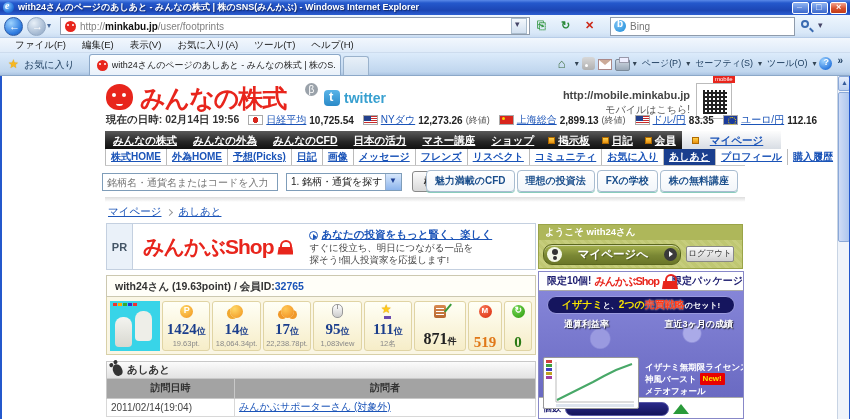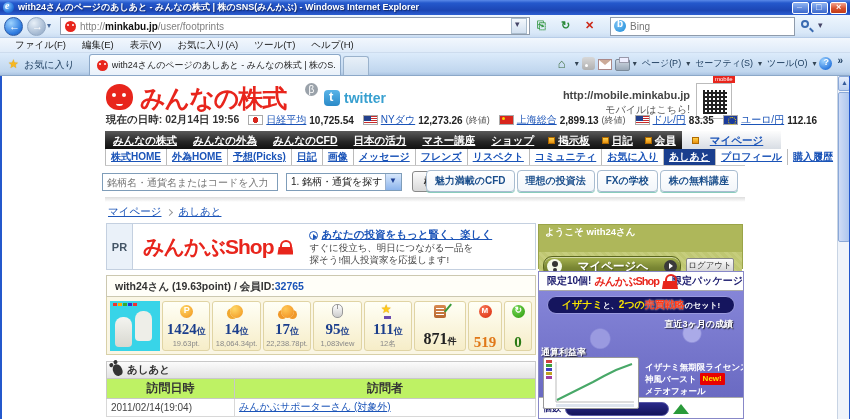--- a/index.html
+++ b/index.html
@@ -219,21 +219,21 @@
   .prtxt { flex:1; padding:4px 4px 0 6px; overflow:hidden; }
   .prhead { display:flex; align-items:center; gap:3px; }
   .carrow { width:9px; height:9px; border:1px solid #1b54b8; border-radius:50%; position:relative; flex:none; }
   .carrow::after { content:""; position:absolute; left:3px; top:2px; border-left:4px solid #1b54b8;
     border-top:3px solid transparent; border-bottom:3px solid transparent; }
   .prhead a { font-size:10.5px; font-weight:bold; color:#1b54b8; text-decoration:underline; white-space:nowrap; }
   .prline { font-size:9.5px; color:#444; line-height:12px; white-space:nowrap; }
 
   
   .welcome { position:absolute; left:536px; top:148px; width:205px; height:45px; border:1px solid #9aa448; }
-  .whead { height:27px; background:#aeb75a; color:#fff; font-size:9.5px; font-weight:bold; padding:1px 0 0 6px; }
+  .whead { height:15px; background:#aeb75a; color:#fff; font-size:9.5px; font-weight:bold; padding:1px 0 0 6px; }
   .wbody { height:28px; background:repeating-linear-gradient(45deg,#c6cd7c 0 3px,#bfc772 3px 6px);
     display:flex; align-items:center; padding:0 4px; gap:5px; }
   .mypagebtn { flex:none; width:138px; height:21px; border-radius:9px; border:1px solid #5a661e;
     background:linear-gradient(180deg,#a7b34e,#7a8734 55%,#6a7628); display:flex; align-items:center;
     padding:0 3px; gap:4px; box-shadow:inset 0 1px 0 rgba(255,255,255,.5); }
   .person { width:15px; height:15px; border-radius:50%; background:#f4f8e8; position:relative; flex:none; }
   .person::after { content:""; position:absolute; left:4.5px; top:2px; width:6px; height:6px; border-radius:50%;
     background:#333; box-shadow:0 6px 0 -1px #333; }
   .mypagetxt { flex:1; text-align:center; color:#fff; font-size:11.5px; font-weight:bold;
     text-shadow:1px 1px 1px rgba(0,0,0,.35); white-space:nowrap; }
@@ -293,21 +293,21 @@
 
   
   .fp { position:absolute; left:104px; top:285px; width:430px; height:58px; }
   .fphead { height:18px; border:1px solid #c8c8c8; background:linear-gradient(180deg,#fbfbfb,#e2e2e2);
     display:flex; align-items:center; gap:5px; padding-left:6px; font-size:10.5px; font-weight:bold; color:#333; }
   .foot-ic { width:9px; height:12px; background:#333; border-radius:50% 50% 40% 40%; transform:rotate(-25deg);
     position:relative; }
   .foot-ic::after { content:""; position:absolute; left:-1px; top:-3px; width:4px; height:4px; border-radius:50%;
     background:#333; box-shadow:5px -1px 0 #333; }
   .fptable { width:100%; border-collapse:collapse; }
-  .fptable th { border:1px solid #c8c8c8; border-top:none; background:#bef264; font-size:12px; color:#333;
+  .fptable th { border:1px solid #c8c8c8; border-top:none; background:#a3a3a3; font-size:10px; color:#333;
     height:19px; font-weight:bold; }
   .fptable td { border:1px solid #d8d8d8; font-size:10px; color:#444; height:18px; padding-left:4px; }
   .fptable .cdt { width:128px; }
   .fptable a { color:#1b54b8; text-decoration:underline; }
 
   
   .ad { position:absolute; left:536px; top:195px; width:206px; height:148px; border:1px solid #8888c8; overflow:hidden; }
   .adhead { height:19px; background:#fff; border-bottom:1px solid #aaa; display:flex; align-items:center;
     justify-content:center; gap:3px; white-space:nowrap;padding-left:8px; }
   .adhead .p1 { font-size:10px; font-weight:bold; color:#1a1a6e; }
@@ -317,21 +317,21 @@
     radial-gradient(circle at 75% 40%,#aaaae8 0 5%,transparent 6%),
     linear-gradient(180deg,#8585d8,#6a6ac2); position:relative; }
   .adbadge { position:absolute; left:8px; top:5px; width:188px; height:18px; border-radius:10px;
     background:#15155e; border:1px solid #9a9ade; display:flex; align-items:center; justify-content:center;
     white-space:nowrap; }
   .adbadge span { font-weight:bold; font-size:10px; }
   .bp1 { color:#f8e400; } .bp2 { color:#fff; font-size:8px !important; } .bp3 { color:#f8e400; }
   .bp4 { color:#ff3a1a; text-shadow:0 0 2px #ffe; } .bp5 { color:#fff; font-size:8px !important; }
   .adlbl { position:absolute; top:27px; font-size:9px; font-weight:bold; color:#fff;
     text-shadow:1px 1px 1px #223; }
-  .adlbl.l { left:2px;margin-top:28px; } .adlbl.r { right:10px; }
+  .adlbl.l { left:25px; } .adlbl.r { right:10px; }
   .adchart { position:absolute; left:4px; top:66px; width:96px; height:52px; background:#fff; border:1px solid #999;
     border-radius:2px; }
   .adlines { position:absolute; left:106px; top:70px; width:98px; }
   .adline { font-size:8.5px; font-weight:bold; color:#fff; line-height:12px; white-space:nowrap;
     display:flex; align-items:center; gap:3px; }
   .newbadge { background:#e80000; color:#f8e400; font-size:8px; font-weight:bold; padding:0 3px; border-radius:1px; }
   .adfoot { height:22px; background:#fff; border-top:1px solid #aaa; display:flex; align-items:center; gap:4px;
     padding:0 4px; }
   .adfoot .lbl { font-size:9px; font-weight:bold; color:#1a1a6e; }
   .counter { width:104px; height:14px; border-radius:8px; background:linear-gradient(180deg,#2a2a8a,#14145a);

